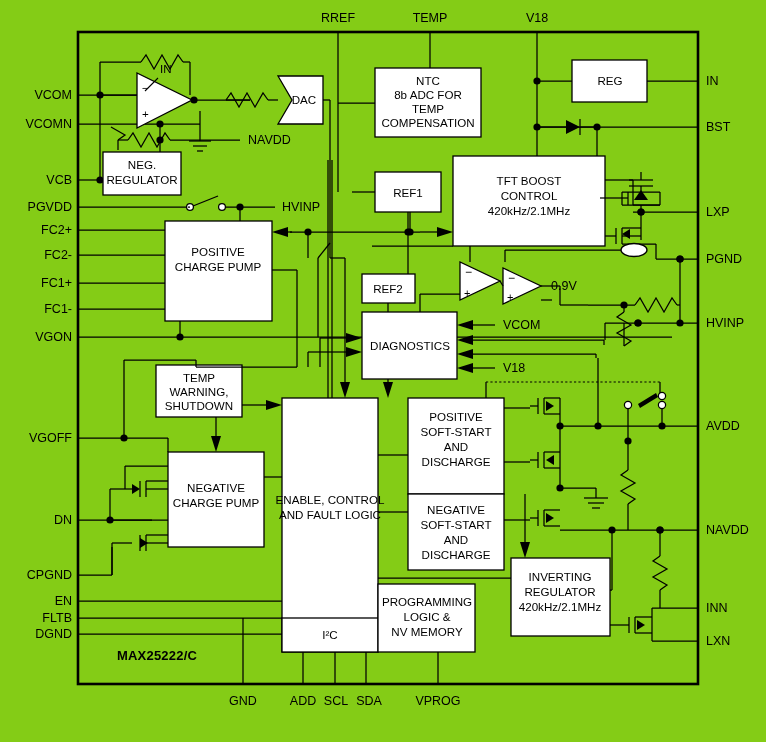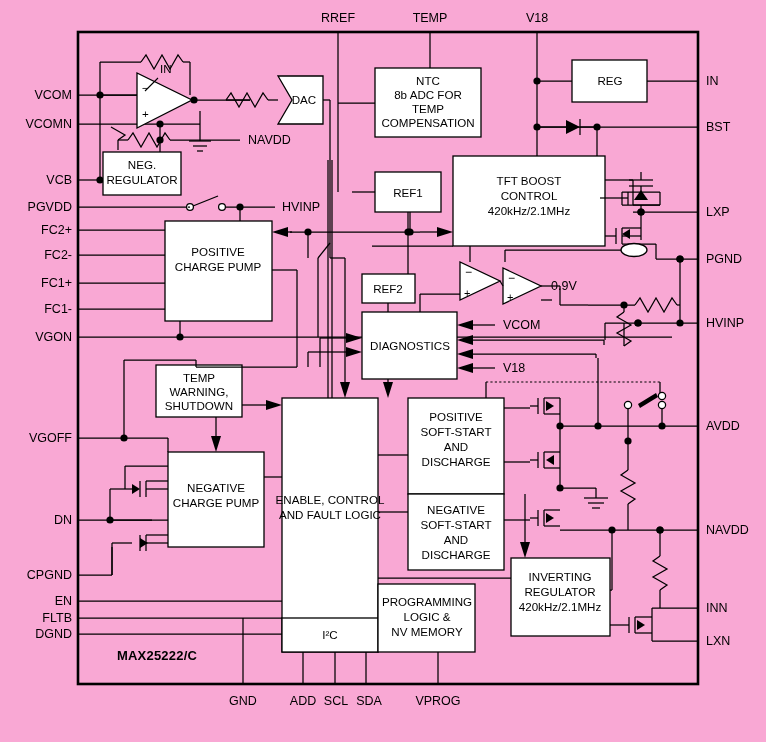--- a/index.html
+++ b/index.html
@@ -7,21 +7,21 @@
     padding: 0;
     background: #ffffff;
   }
   body {
     font-family: "Liberation Sans", sans-serif;
   }
   #stage {
     position: relative;
     width: 766px;
     height: 742px;
-    background: #f9a8d4;
+    background: #84cc16;
     overflow: hidden;
   }
   #svg-root {
     position: absolute;
     left: 0;
     top: 0;
     width: 766px;
     height: 742px;
   }
   text {

